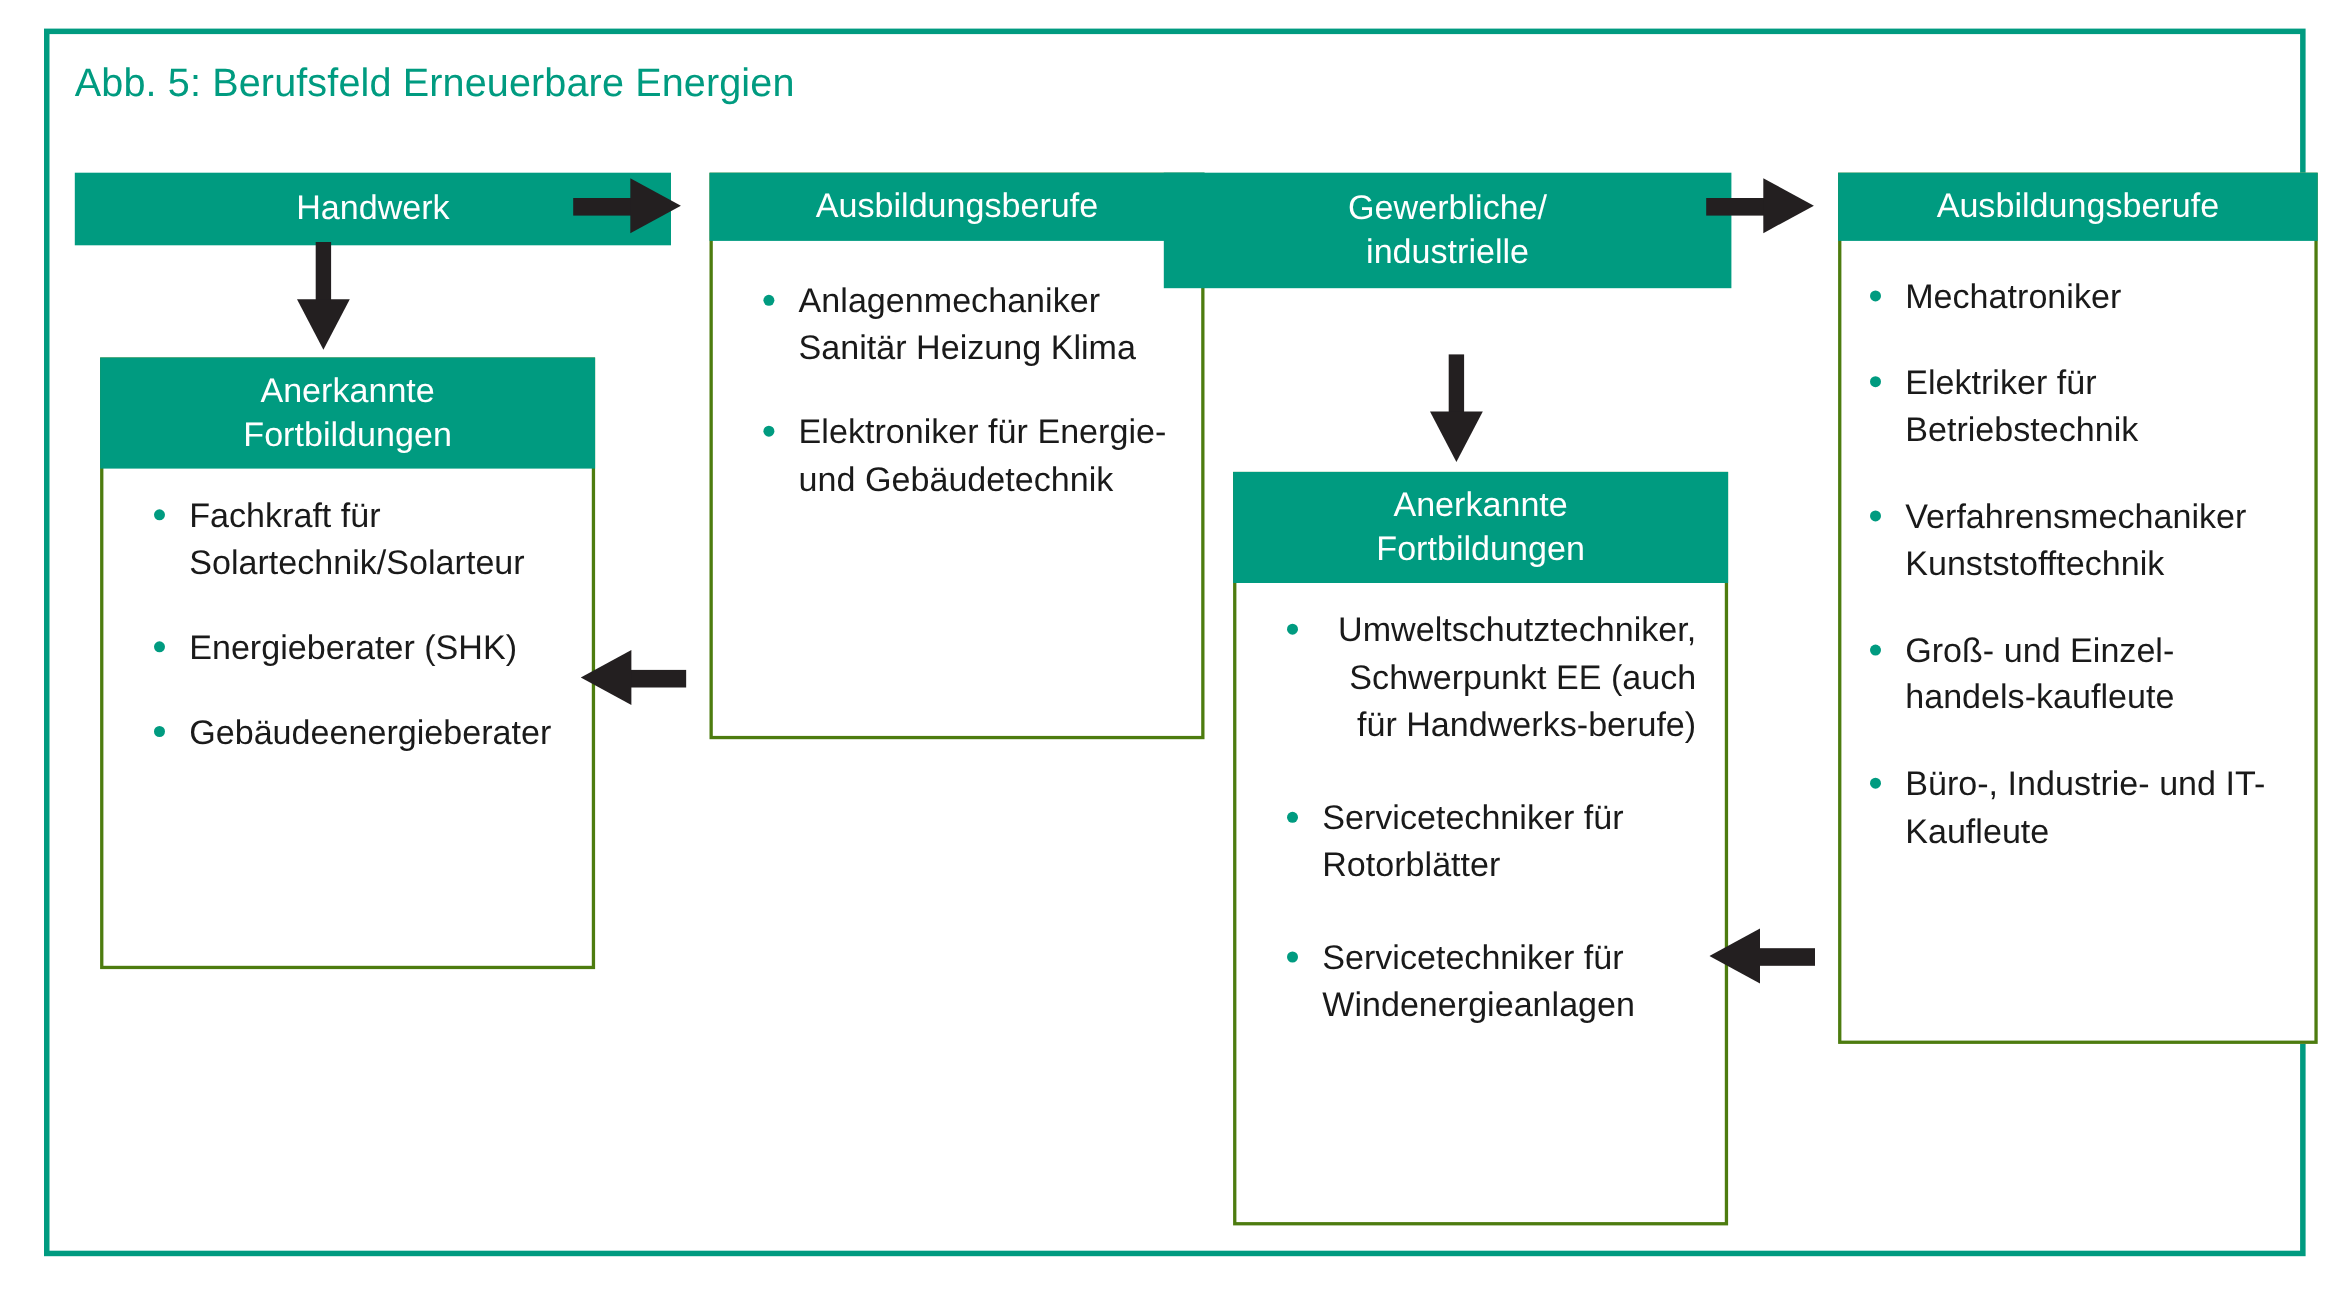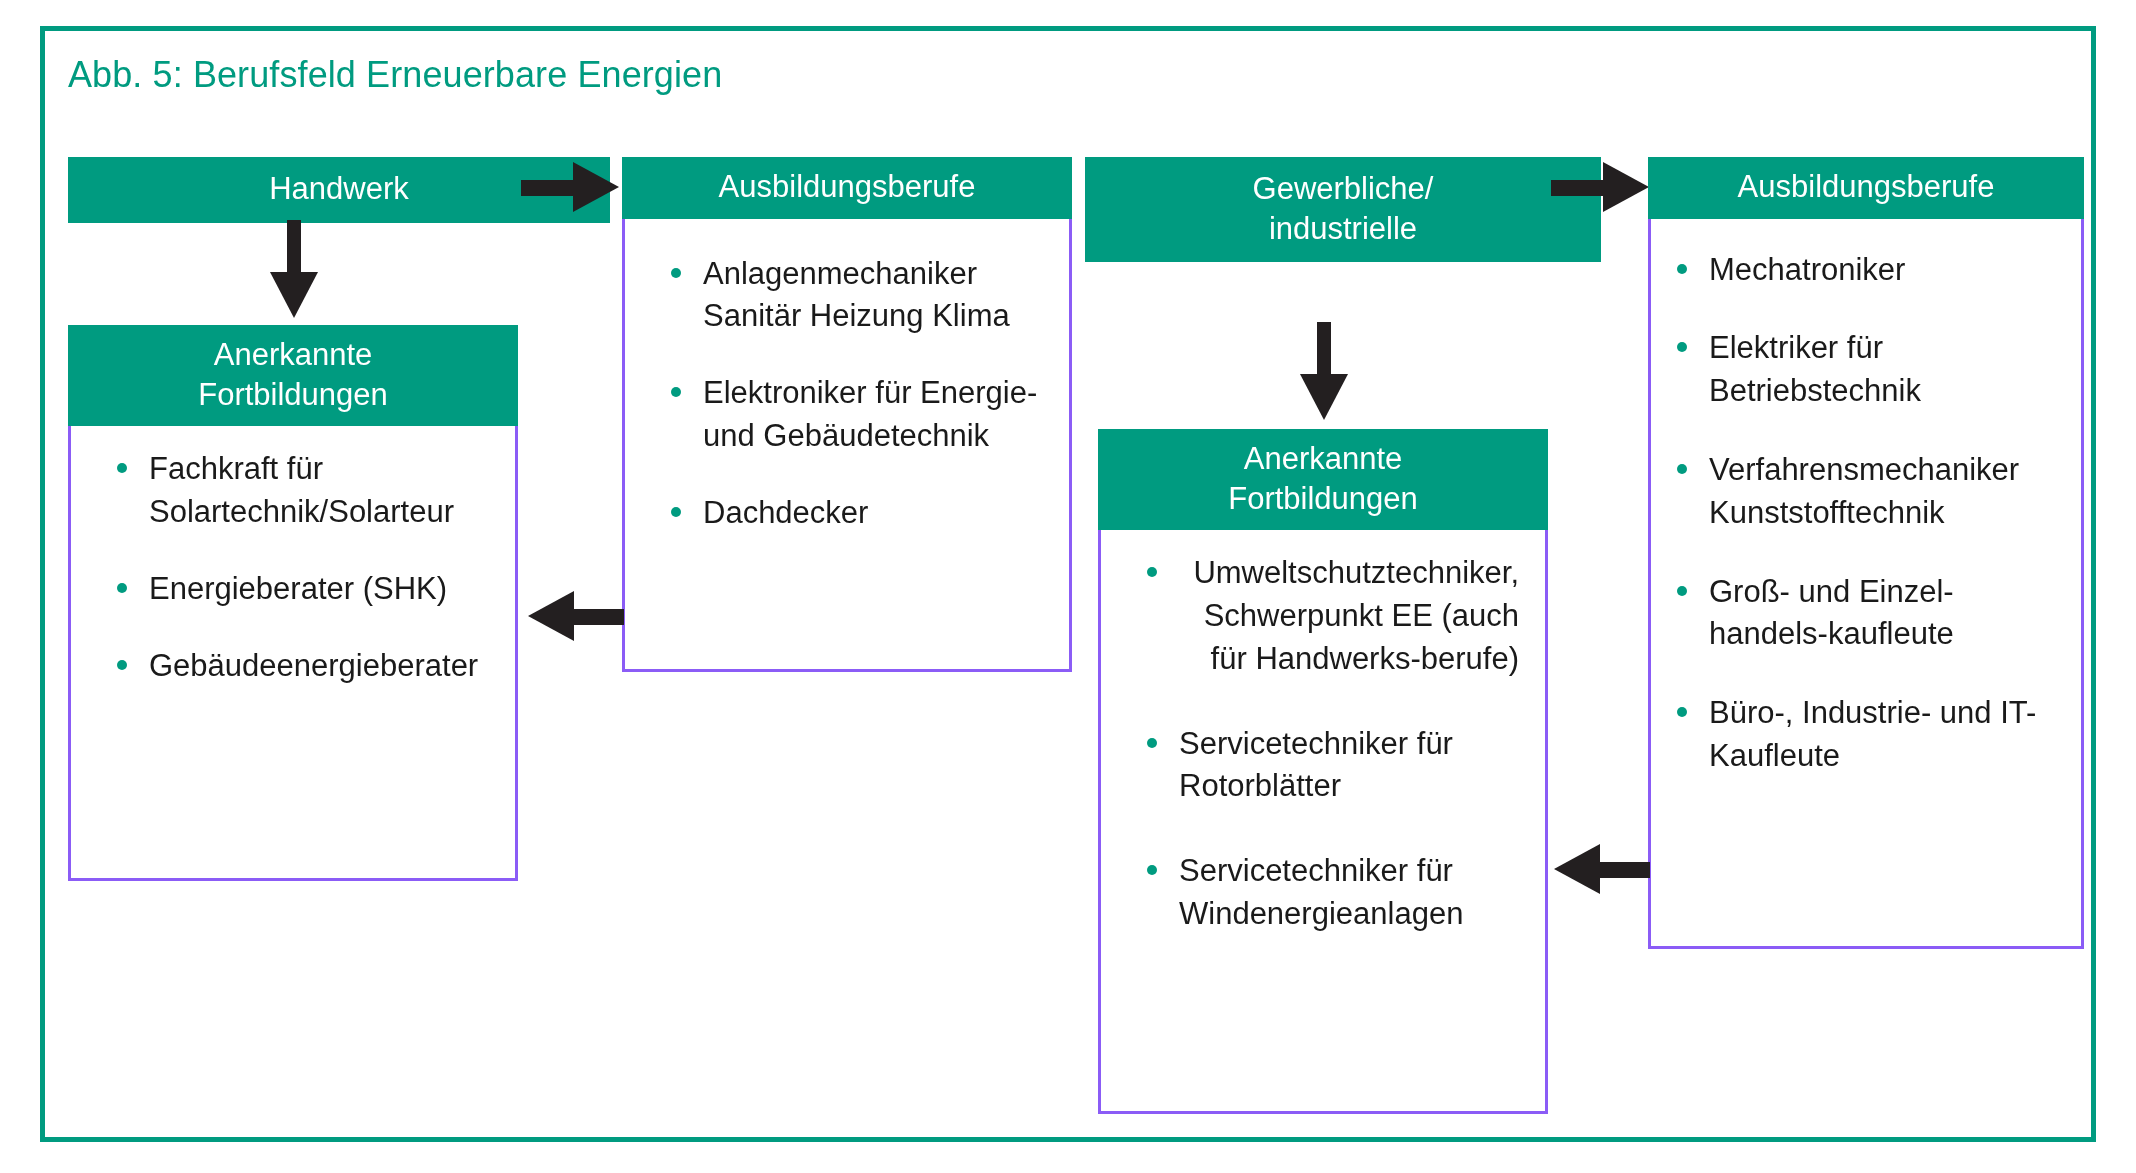--- a/index.html
+++ b/index.html
@@ -55,22 +55,23 @@
   .node-head {
     background: #009B80;
     color: #ffffff;
     text-align: center;
     font-size: 31px;
     line-height: 1.28;
     padding: 10px 6px 12px 6px;
     box-sizing: border-box;
   }
   .node.with-body {
-    border: 3px solid #8b5cf6;
+    border: 3px solid #4d7c0f;
     background: #ffffff;
+    margin-left: 23px;
   }
   .node.with-body .node-head {
     margin: -3px -3px 0 -3px;
   }
   .node-body {
     padding: 22px 26px 18px 42px;
     box-sizing: border-box;
   }
   .node.plain .node-head {
     padding-top: 12px;
@@ -162,36 +163,32 @@
     <div class="node-body" style="padding-top:34px;">
       <ul class="bullets">
         <li>
           <span class="dot"></span>
           <span>Anlagenmechaniker Sanitär Heizung Klima</span>
         </li>
         <li>
           <span class="dot"></span>
           <span>Elektroniker für Energie- und Gebäudetechnik</span>
         </li>
-        <li>
-          <span class="dot"></span>
-          <span>Dachdecker</span>
-        </li>
       </ul>
     </div>
   </div>
 
   <div class="arrow" style="left:528px; top:587px;">
     <svg width="96" height="58" viewBox="0 0 96 58">
       <rect x="40" y="22" width="56" height="16" fill="#231f20"></rect>
       <polygon points="46,4 46,54 0,29" fill="#231f20"></polygon>
     </svg>
   </div>
 
-  <div class="node plain" style="left:1085px; top:157px; width:516px;">
+  <div class="node plain" style="left:1058px; top:157px; width:516px;">
     <div class="node-head">
       <div>Gewerbliche/</div>
       <div>industrielle</div>
     </div>
   </div>
 
   <div class="arrow" style="left:1298px; top:322px;">
     <svg width="52" height="100" viewBox="0 0 52 100">
       <rect x="19" y="0" width="14" height="56" fill="#231f20"></rect>
       <polygon points="2,52 50,52 26,98" fill="#231f20"></polygon>

